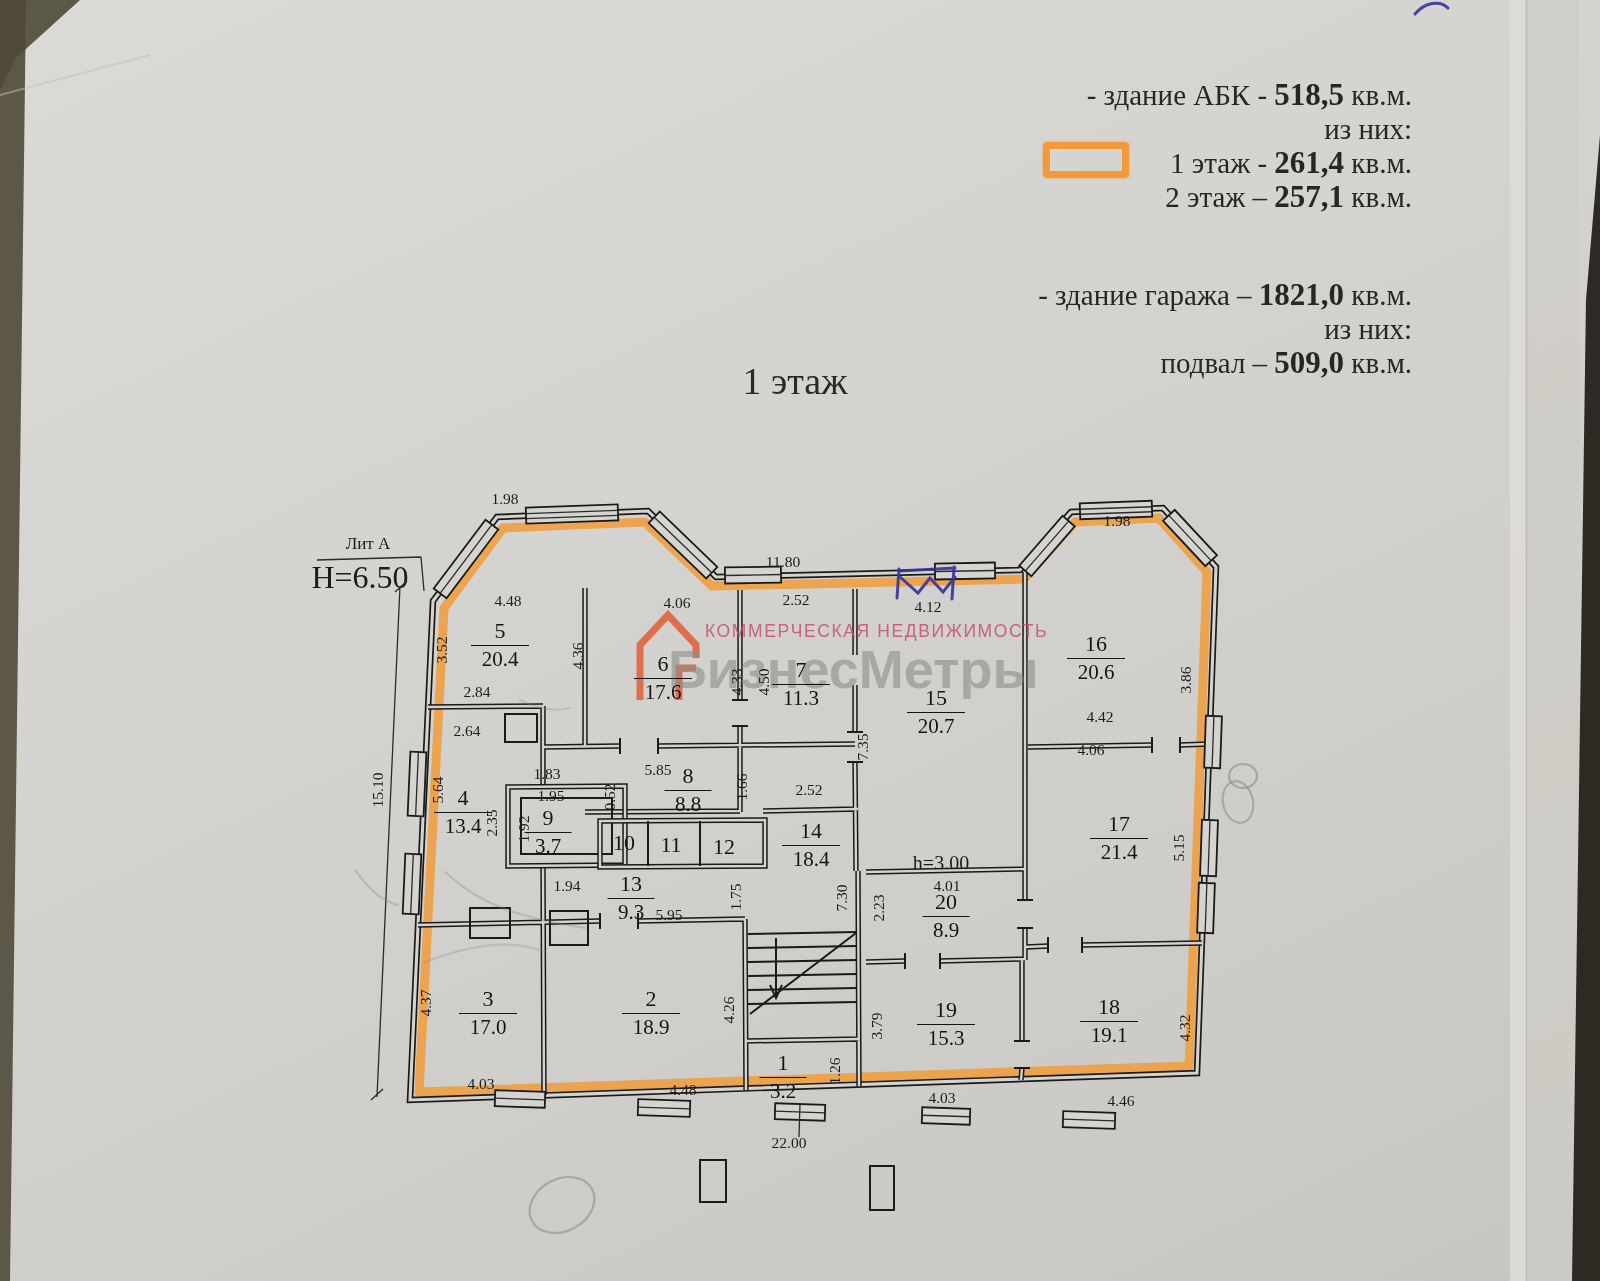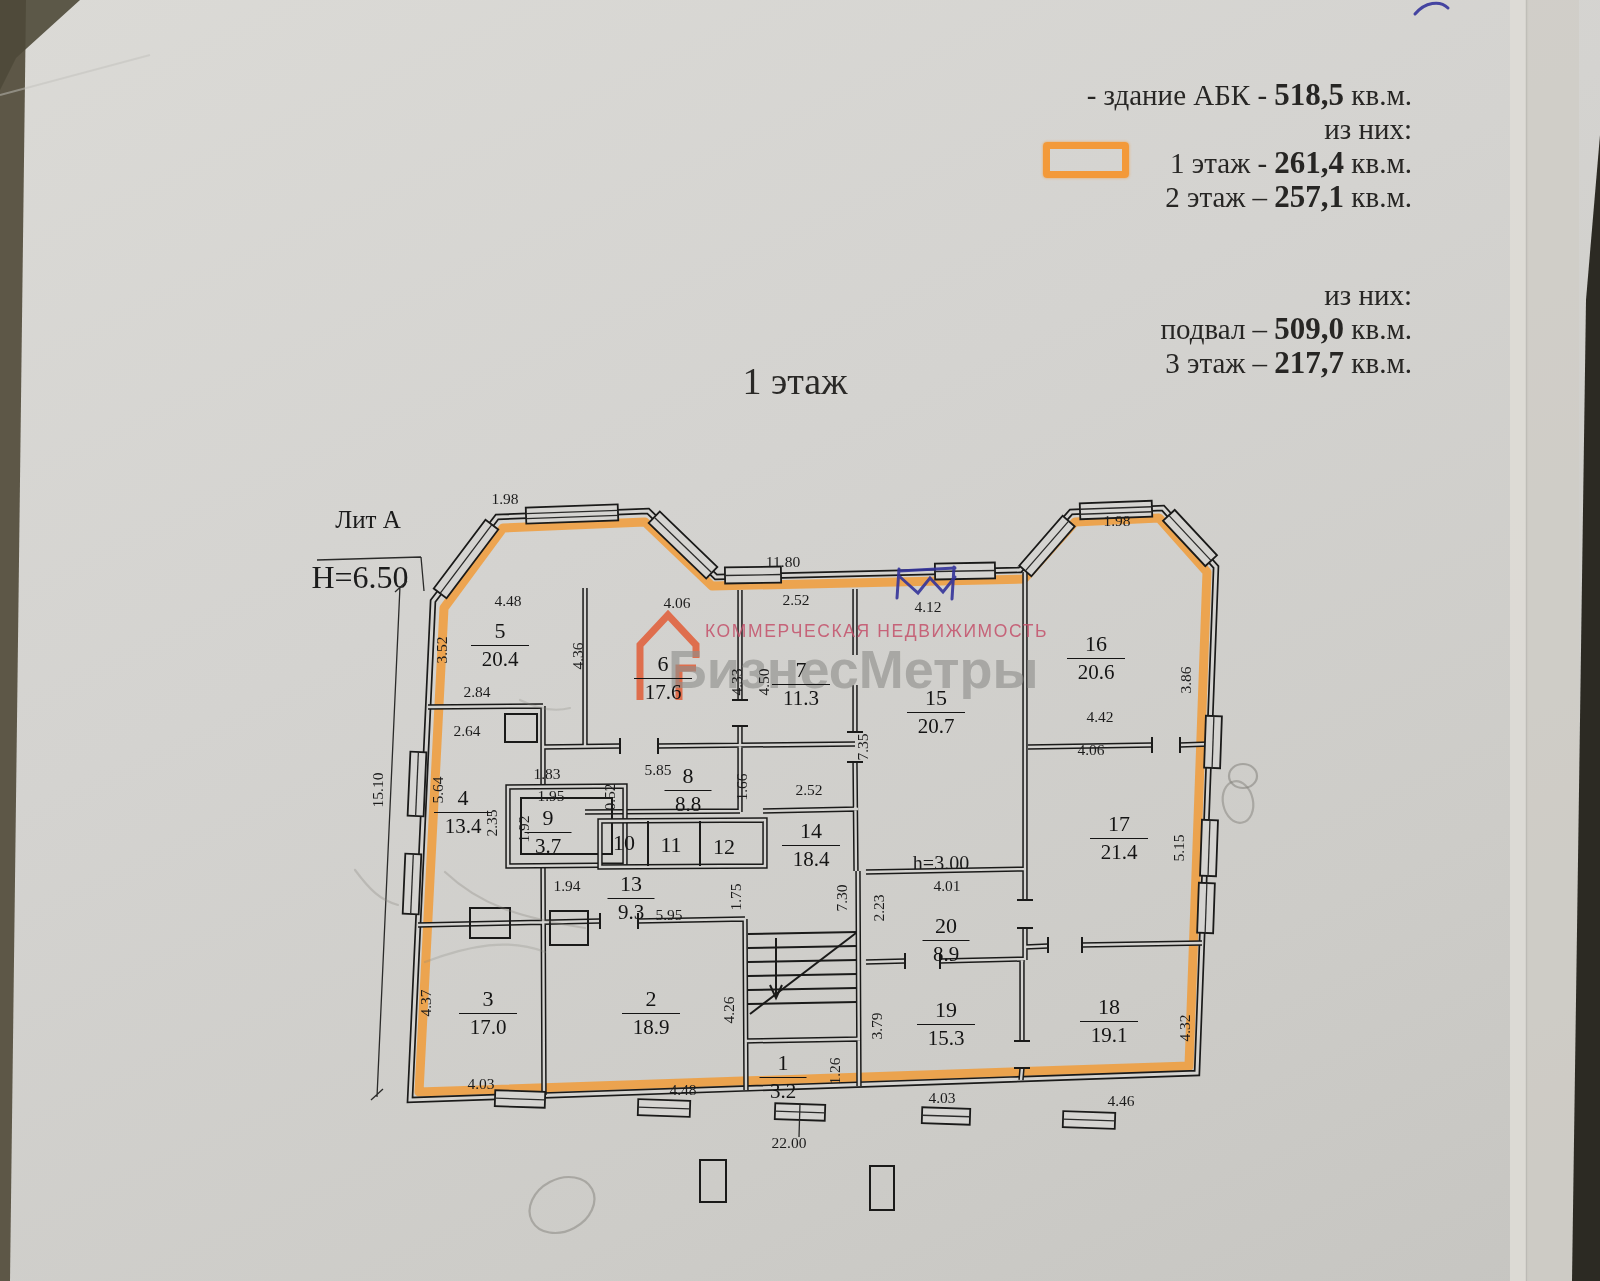--- a/index.html
+++ b/index.html
@@ -11,21 +11,21 @@
   .sum-line{white-space:nowrap;font-size:29px;line-height:34px;color:#272624;}
   .sum-line b{font-size:31px;}
   #sum-right{position:absolute;top:78px;right:188px;text-align:right;}
   #sum-right .gap{height:32px;}
   #total-line{position:absolute;top:12px;left:856px;}
   
   #legend-box{position:absolute;left:1043px;top:142px;width:72px;height:22px;
       border:7px solid #f6952d;border-radius:4px;box-shadow:0 0 3px rgba(246,149,45,.8);opacity:.92;}
   
   #floor-title{position:absolute;left:795px;top:381px;transform:translate(-50%,-50%);font-size:38px;color:#2a2927;}
-  #lit-label{position:absolute;left:368px;top:520px;transform:translate(-50%,-50%);font-size:25px;}
+  #lit-label{position:absolute;left:368px;top:544px;transform:translate(-50%,-50%);font-size:17px;}
   #h-label{position:absolute;left:360px;top:577px;transform:translate(-50%,-50%);font-size:32px;}
   #ceiling-label{position:absolute;left:941px;top:863px;transform:translate(-50%,-50%);font-size:20px;}
   
   .room-label{position:absolute;transform:translate(-50%,-50%);text-align:center;color:#141414;z-index:6;}
   .room-label .rn{display:block;font-size:22px;line-height:1;}
   .room-label .fline{height:0;border-top:1.7px solid #141414;margin:3px auto 3px;}
   .room-label .ra{display:block;font-size:21px;line-height:1;}
   .dim{position:absolute;transform:translate(-50%,-50%);font-size:15.5px;color:#1c1c1c;white-space:nowrap;z-index:6;}
   .dim.v{transform:translate(-50%,-50%) rotate(-90deg);}
   
@@ -230,23 +230,23 @@
   </div>
 
 
   <div id="sum-right">
     <div class="sum-line"><span>- здание АБК  - </span><b>518,5</b><span> кв.м.</span></div>
     <div class="sum-line">из них:</div>
     <div class="sum-line"><span>1 этаж  - </span><b>261,4</b><span> кв.м.</span></div>
     <div class="sum-line"><span>2 этаж – </span><b>257,1</b><span> кв.м.</span></div>
     <div class="gap"></div>
     <div class="gap"></div>
+    <div class="sum-line"><span>- здание гаража – </span><b>1821,0</b><span> кв.м.</span></div>
     <div class="sum-line">из них:</div>
     <div class="sum-line"><span>подвал – </span><b>509,0</b><span> кв.м.</span></div>
-    <div class="sum-line"><span>3 этаж  – </span><b>217,7</b><span> кв.м.</span></div>
   </div>
 
   <div id="legend-box"></div>
 
   <div id="floor-title">1 этаж</div>
   <div id="lit-label">Лит А</div>
   <div id="h-label">Н=6.50</div>
   <div id="ceiling-label">h=3.00</div>
 
   <div id="plan-labels" class="abs" style="left:0;top:0;width:1600px;height:1281px;z-index:6;">
@@ -307,21 +307,21 @@
       <div class="room-label" style="left: 811px; top: 845px;">
         <span class="rn">14</span>
         <div class="fline" style="width: 58px;"></div>
         <span class="ra">18.4</span>
       </div>
       <div class="room-label" style="left: 1119px; top: 838px;">
         <span class="rn">17</span>
         <div class="fline" style="width: 58px;"></div>
         <span class="ra">21.4</span>
       </div>
-      <div class="room-label" style="left: 946px; top: 916px; margin-top: 24px;">
+      <div class="room-label" style="left: 946px; top: 916px;">
         <span class="rn">20</span>
         <div class="fline" style="width: 47px;"></div>
         <span class="ra">8.9</span>
       </div>
       <div class="room-label" style="left: 946px; top: 1024px;">
         <span class="rn">19</span>
         <div class="fline" style="width: 58px;"></div>
         <span class="ra">15.3</span>
       </div>
       <div class="room-label" style="left: 1109px; top: 1021px;">

